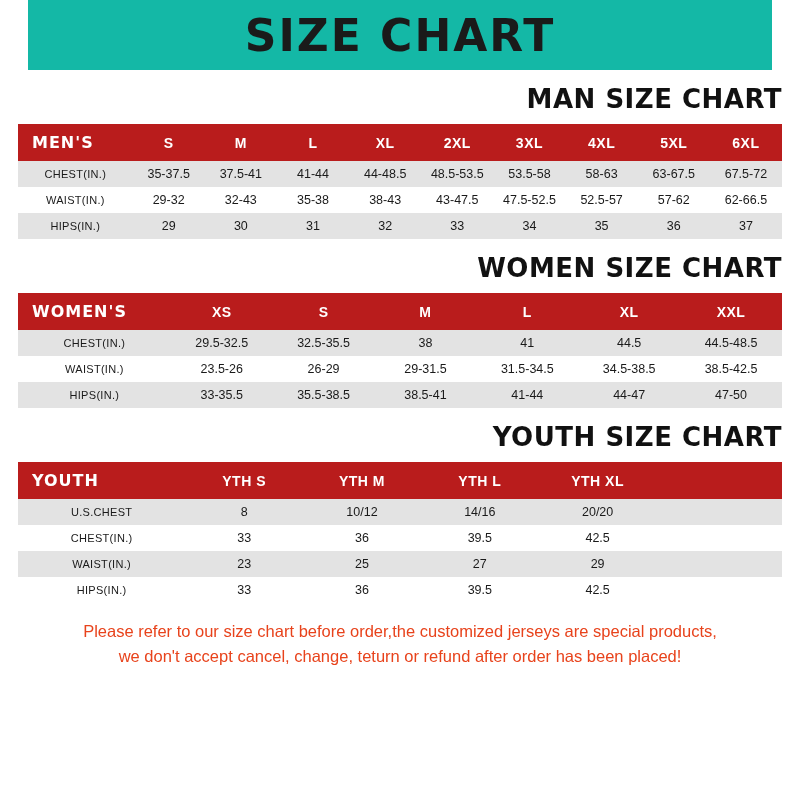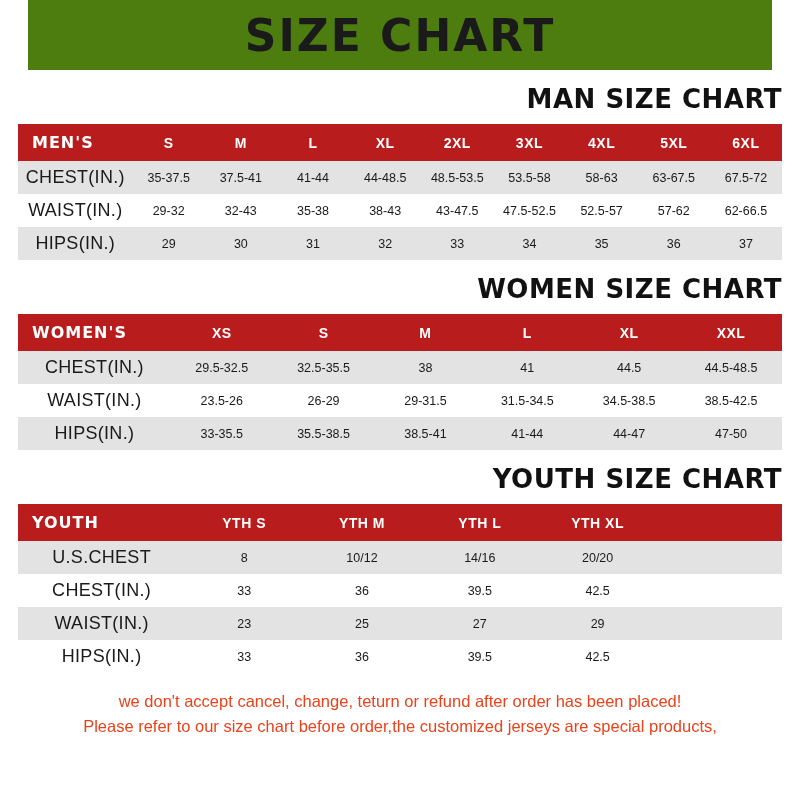--- a/index.html
+++ b/index.html
@@ -17,21 +17,21 @@
     position: relative;
     width: 800px;
     height: 800px;
     background: #ffffff;
     box-sizing: border-box;
   }
   
   .header-band {
     position: relative;
     height: 70px;
-    background: #4d7c0f;
+    background: #14b8a6;
     display: flex;
     align-items: center;
     justify-content: center;
   }
   .header-band .side-white {
     position: absolute;
     top: 0;
     height: 100%;
     width: 28px;
     background: #ffffff;
@@ -92,21 +92,21 @@
     letter-spacing: 1px;
   }
   table.size-table tbody tr.row-light td {
     background: #e3e3e3;
   }
   table.size-table tbody tr.row-white td {
     background: #ffffff;
   }
   table.size-table tbody td.rowlabel {
     font-weight: normal;
-    font-size: 18px;
+    font-size: 11px;
     letter-spacing: 0.3px;
   }
 
   
   .tbl-men col.c0 { width: 15%; }
   
   .tbl-women col.c0 { width: 20%; }
   
   .tbl-youth col.c0 { width: 22%; }
   .tbl-youth col.cx { width: 15.5%; }
@@ -307,18 +307,18 @@
           <td>33</td>
           <td>36</td>
           <td>39.5</td>
           <td>42.5</td>
           <td></td>
         </tr>
       </tbody>
     </table>
 
     <div class="footnote">
+      <div>Please refer to our size chart before order,the customized jerseys are special products,</div>
       <div>we don't accept cancel, change, teturn or refund after order has been placed!</div>
-      <div>Please refer to our size chart before order,the customized jerseys are special products,</div>
     </div>
 
   </div>
 </div>
 
 </body></html>

